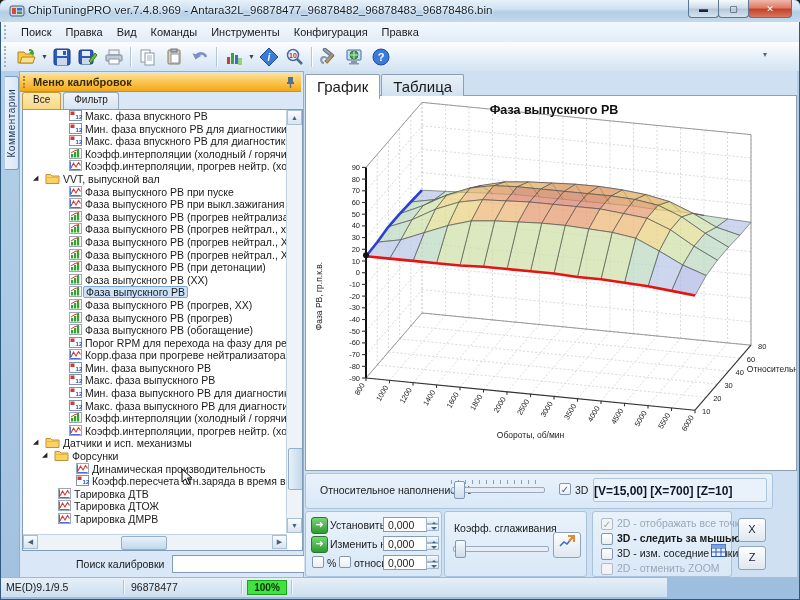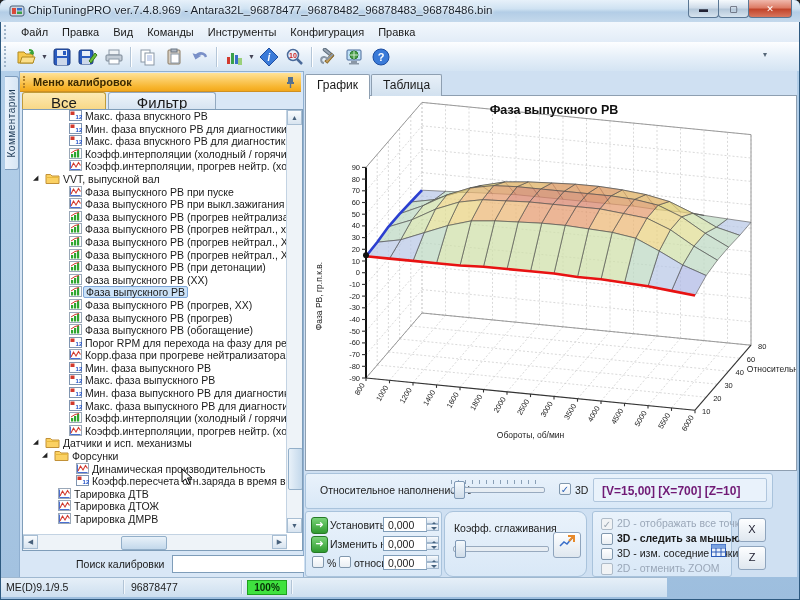--- a/index.html
+++ b/index.html
@@ -29,41 +29,41 @@
   .main{position:absolute;left:1px;top:71px;width:798px;height:506px;background:linear-gradient(180deg,#b3cfe9,#a3c2e0);}
   .gutter{position:absolute;left:3px;top:0;width:15px;height:506px;}
   .vtab{position:absolute;left:1px;top:5px;width:13px;height:92px;background:linear-gradient(90deg,#eaf2fb,#d7e6f4);border:1px solid #7d9cbd;border-left:none;border-radius:0 3px 3px 0;display:flex;align-items:center;justify-content:center;}
   .vtab span{transform:rotate(180deg);writing-mode:vertical-rl;font-size:10px;color:#1d3a57;letter-spacing:0.5px;}
   
   .lpanel{position:absolute;left:18px;top:0;width:283px;height:506px;background:#d9e7f6;border:1px solid #8fafd0;}
   .lheader{position:absolute;left:0;top:1px;width:281px;height:18px;background:linear-gradient(180deg,#ffe296,#f7b42c 80%,#f2a81d);border-bottom:1px solid #cf9022;display:flex;align-items:center;}
   .lheader b{font-size:11px;color:#3c2a00;}
   .pin{position:absolute;right:6px;top:3px;}
   .ltabs{position:absolute;left:2px;top:20px;height:17px;display:flex;}
-  .ltab{padding:1px 28px 0;height:15px;border:1px solid #93a9c0;border-bottom:none;border-radius:3px 3px 0 0;background:linear-gradient(180deg,#eef4fb,#d7e4f1);margin-right:2px;font-size:15px;}
+  .ltab{padding:1px 10px 0;height:15px;border:1px solid #93a9c0;border-bottom:none;border-radius:3px 3px 0 0;background:linear-gradient(180deg,#eef4fb,#d7e4f1);margin-right:2px;font-size:10px;}
   .ltab.active{background:linear-gradient(180deg,#fdeab4,#f8d887);border-color:#c09b3a;}
   .tree{position:absolute;left:2px;top:37px;width:279px;height:440px;background:#fff;border:1px solid #7f9db9;overflow:hidden;}
   .trow{position:relative;height:12.6px;white-space:nowrap;}
   .twisty{position:absolute;font-size:7px;color:#222;top:1px;}
   .tico{position:absolute;top:0px;}
   .tlabel{position:absolute;top:0px;font-size:10.5px;padding:0 2px;line-height:12px;}
   .trow.sel .tlabel{background:#cbe2f8;border:1px solid #7da6d8;border-radius:2px;line-height:10px;top:0;}
   .vsb{position:absolute;right:0;top:0;width:15px;height:423px;background:#eef3f8;border-left:1px solid #c3d3e3;}
   .sbtn{position:absolute;left:0;width:15px;height:15px;background:linear-gradient(180deg,#fafcfe,#d8e4f0);border:1px solid #a8bed3;box-sizing:border-box;color:#48617c;font-size:7px;text-align:center;line-height:13px;}
   .vthumb{position:absolute;left:1px;width:13px;height:40px;background:linear-gradient(90deg,#e8f1f9,#c3d8eb);border:1px solid #93afc9;border-radius:2px;}
   .hsb{position:absolute;left:0;bottom:0;width:264px;height:15px;background:#eef3f8;border-top:1px solid #c3d3e3;}
   .hthumb{position:absolute;top:1px;left:98px;width:44px;height:12px;background:linear-gradient(180deg,#e8f1f9,#c3d8eb);border:1px solid #93afc9;border-radius:2px;}
   .searchrow{position:absolute;left:0;bottom:2px;width:281px;height:24px;margin-left:44px;}
   .searchrow label{position:absolute;left:12px;top:6px;font-size:10.5px;}
   .searchrow input{position:absolute;left:108px;top:3px;width:162px;height:14px;border:1px solid #7f9db9;font-size:10.5px;padding:1px 3px;}
   .cursor{position:absolute;z-index:40;}
   
   .rpanel{position:absolute;left:303px;top:0;width:493px;height:506px;background:#cfe0f2;}
   .rtabs{position:absolute;left:1px;top:3px;height:21px;display:flex;}
-  .rtab{padding:3px 11px 0;height:18px;border:1px solid #8e9fb1;border-bottom:none;border-radius:2px 2px 0 0;background:linear-gradient(180deg,#e8f0f8,#d2e1ef);margin-right:1px;font-size:12px;z-index:2;}
+  .rtab{padding:3px 11px 0;height:18px;border:1px solid #8e9fb1;border-bottom:none;border-radius:2px 2px 0 0;background:linear-gradient(180deg,#e8f0f8,#d2e1ef);margin-right:1px;font-size:15px;z-index:2;}
   .rtab.active{background:#fff;height:21px;}
   .chart{position:absolute;left:1px;top:24px;width:490px;height:374px;background:#fff;border:1px solid #8e9fb1;}
   .chart svg{font-family:"Liberation Sans","DejaVu Sans",sans-serif;}
   .gdash{stroke:#c9c9c9;stroke-width:0.7;stroke-dasharray:2 2;fill:none}
   .gsolid{stroke:#9a9a9a;stroke-width:1;fill:none}
   .gax{stroke:#333;stroke-width:1.1;fill:none}
   .gaxz{stroke:#111;stroke-width:2;fill:none}
   .quad{stroke:#4e4e4e;stroke-width:0.7;fill-opacity:0.72;stroke-opacity:0.85}
   .lred{stroke:#e81212;stroke-width:2.6;fill:none;stroke-linejoin:round}
   .lblue{stroke:#2b3fd0;stroke-width:2.6;fill:none;stroke-linejoin:round}
@@ -72,23 +72,23 @@
   .ctitle{font-size:12.5px;font-weight:bold;fill:#111}
   
   .gbox{position:absolute;background:linear-gradient(180deg,#e9f2fb,#d9e8f7);border:1px solid #a9c3dc;border-radius:3px;}
   .row1{left:1px;top:402px;width:466px;height:34px;}
   .row1 .flabel{position:absolute;left:14px;top:10px;font-size:10.5px;}
   .ticks{position:absolute;left:145px;top:6px;width:90px;height:4px;background:repeating-linear-gradient(90deg,#8aa0b6 0 1px,transparent 1px 7px);}
   .track{position:absolute;height:4px;background:#e7edf3;border:1px solid #98aabf;border-radius:2px;}
   .thumb{position:absolute;width:9px;height:16px;top:-7px;background:linear-gradient(180deg,#f4f9fd,#cfdce9);border:1px solid #7e98b5;border-radius:2px;}
   .cb{display:inline-block;width:12px;height:12px;background:linear-gradient(180deg,#fff,#e9eef3);border:1px solid #8097ad;border-radius:2px;text-align:center;line-height:11px;font-size:10px;color:#2a62b8;vertical-align:middle;box-sizing:border-box;}
   .cb.dis{background:#f1f3f5;color:#9aa6b2;border-color:#aebbc8;}
-  .readout{position:absolute;left:287px;top:4px;width:174px;height:24px;background:#e9f2fb;border:1px solid #b0c6dd;border-radius:2px;color:#701a75;font-weight:bold;font-size:12px;line-height:24px;padding-left:8px;box-sizing:border-box;white-space:nowrap;overflow:hidden;}
+  .readout{position:absolute;left:287px;top:4px;width:174px;height:24px;background:#e9f2fb;border:1px solid #b0c6dd;border-radius:2px;color:#0f172a;font-weight:bold;font-size:12px;line-height:24px;box-sizing:border-box;white-space:nowrap;overflow:hidden;}
   .boxA{left:1px;top:440px;width:135px;height:64px;}
-  .boxB{left:140px;top:440px;width:141px;height:64px;border-radius:9px;}
+  .boxB{left:140px;top:440px;width:141px;height:64px;}
   .boxC{left:288px;top:440px;width:138px;height:64px;}
   .garr{position:absolute;width:15px;height:15px;border:1px solid #267a26;border-radius:3px;background:linear-gradient(180deg,#79d379,#2f9a2f);color:#fff;font-size:10px;font-weight:bold;text-align:center;line-height:14px;}
   .slabel{position:absolute;font-size:10.5px;}
   .spin{position:absolute;width:44px;height:15px;border:1px solid #7f9db9;background:#fff;font-size:10.5px;line-height:15px;padding-left:4px;box-sizing:border-box;}
   .spinarr{position:absolute;width:13px;height:15px;}
   .spinarr div{position:absolute;left:0;width:13px;height:7px;background:linear-gradient(180deg,#fafcfe,#d8e4f0);border:1px solid #a0b6cc;box-sizing:border-box;}
   .spinarr div:after{content:"";position:absolute;left:3.5px;border:3px solid transparent;}
   .spinarr .up{top:0;}  .spinarr .up:after{top:1px;border-bottom-color:#46627e;}
   .spinarr .dn{top:7px;} .spinarr .dn:after{top:2px;border-top-color:#46627e;}
   .opt{position:absolute;left:8px;white-space:nowrap;font-size:10.5px;}
@@ -118,21 +118,21 @@
     <span class="title">ChipTuningPRO ver.7.4.8.969 - Antara32L_96878477_96878482_96878483_96878486.bin</span>
     <span class="winbtns">
       <span class="wbtn">▬</span>
       <span class="wbtn">▢</span>
       <span class="wbtn close">✕</span>
     </span>
   </div>
 
   <div class="menubar">
     <span class="grip"></span>
-    <span class="mitem">Файл</span>
+    <span class="mitem">Поиск</span>
     <span class="mitem">Правка</span>
     <span class="mitem">Вид</span>
     <span class="mitem">Команды</span>
     <span class="mitem">Инструменты</span>
     <span class="mitem">Конфигурация</span>
     <span class="mitem">Правка</span>
   </div>
 
   <div class="toolbar">
     <span class="grip"></span>

